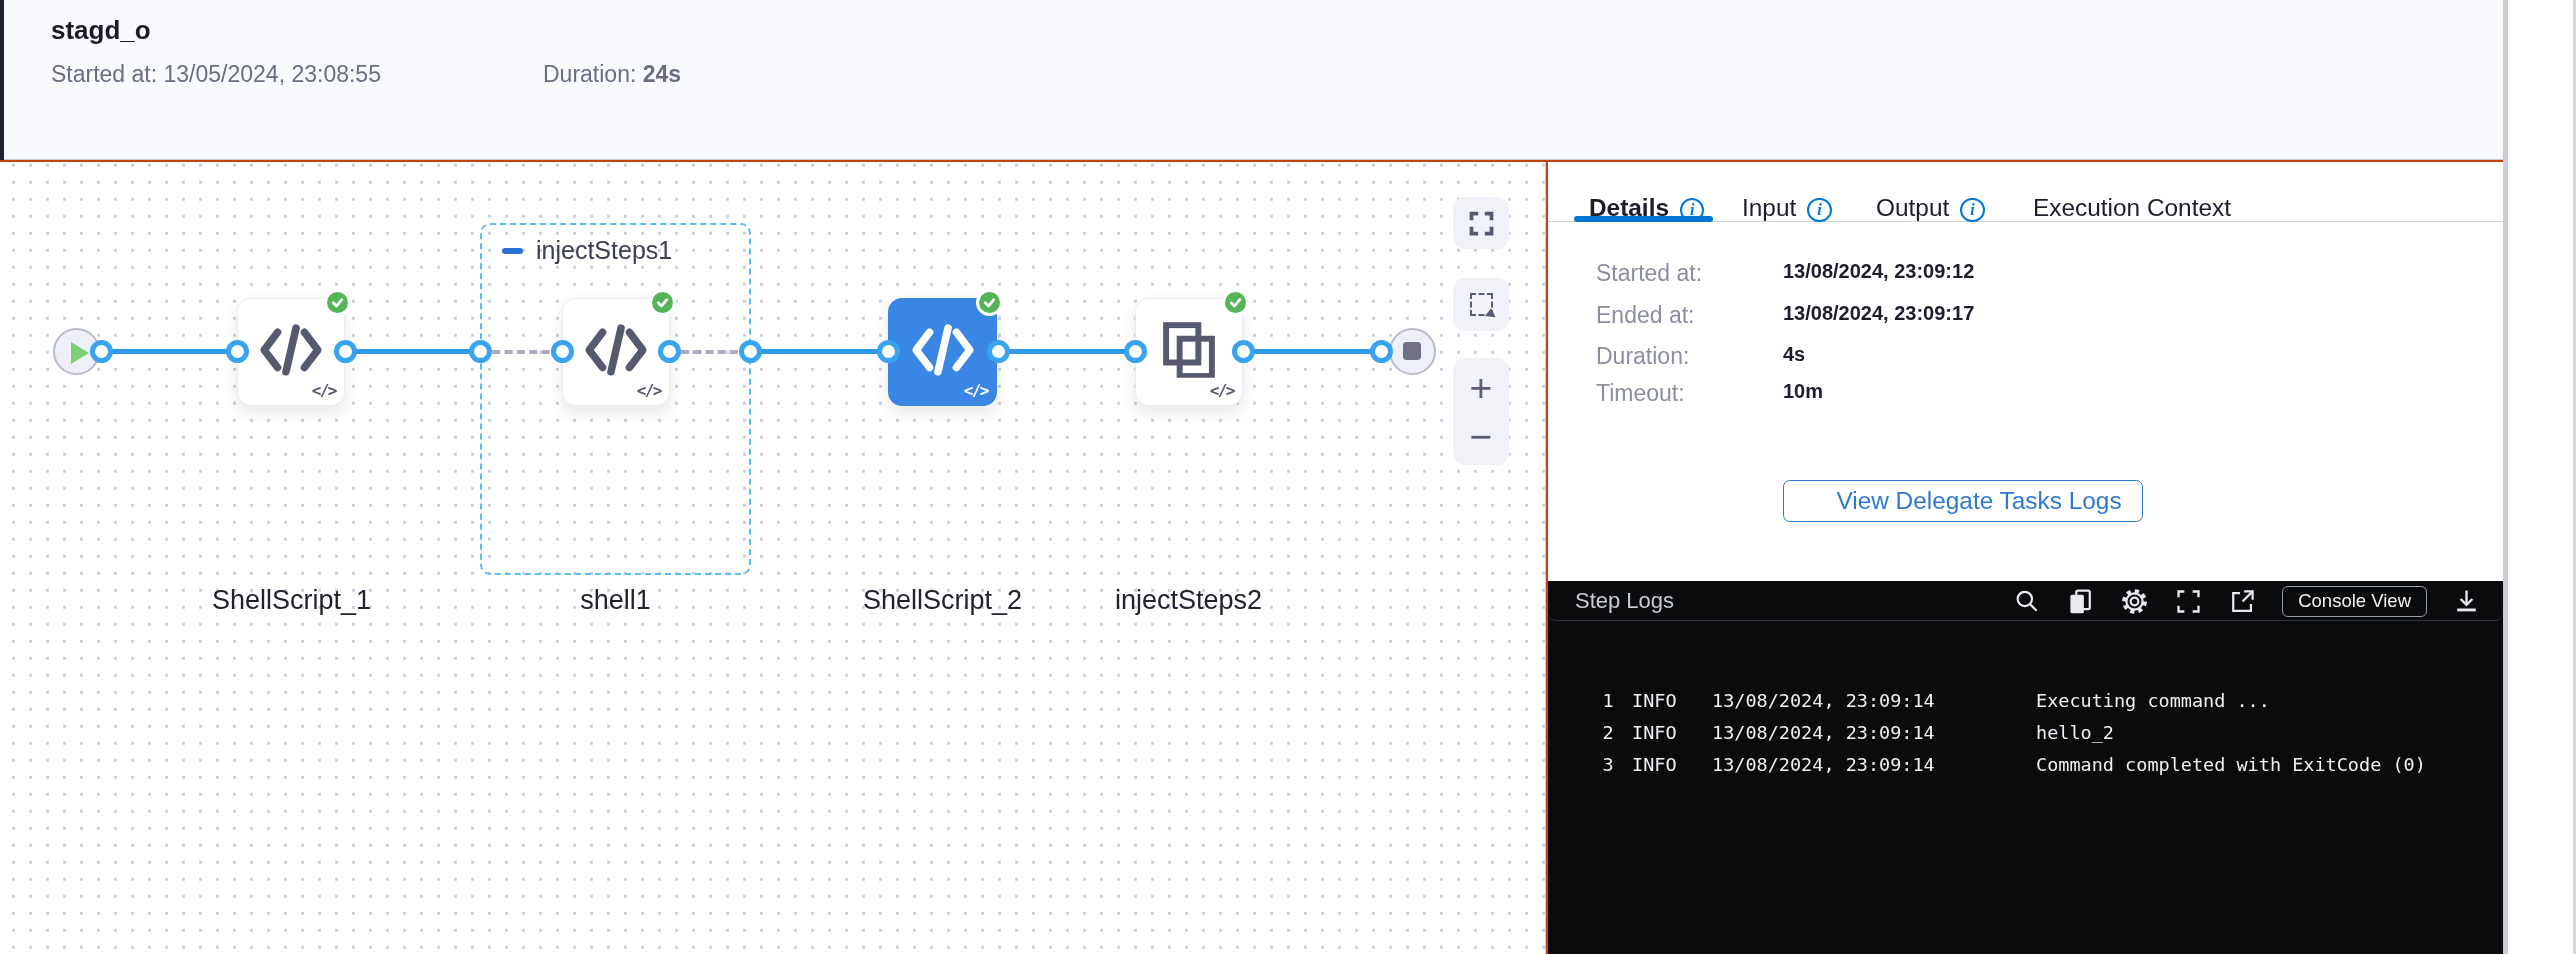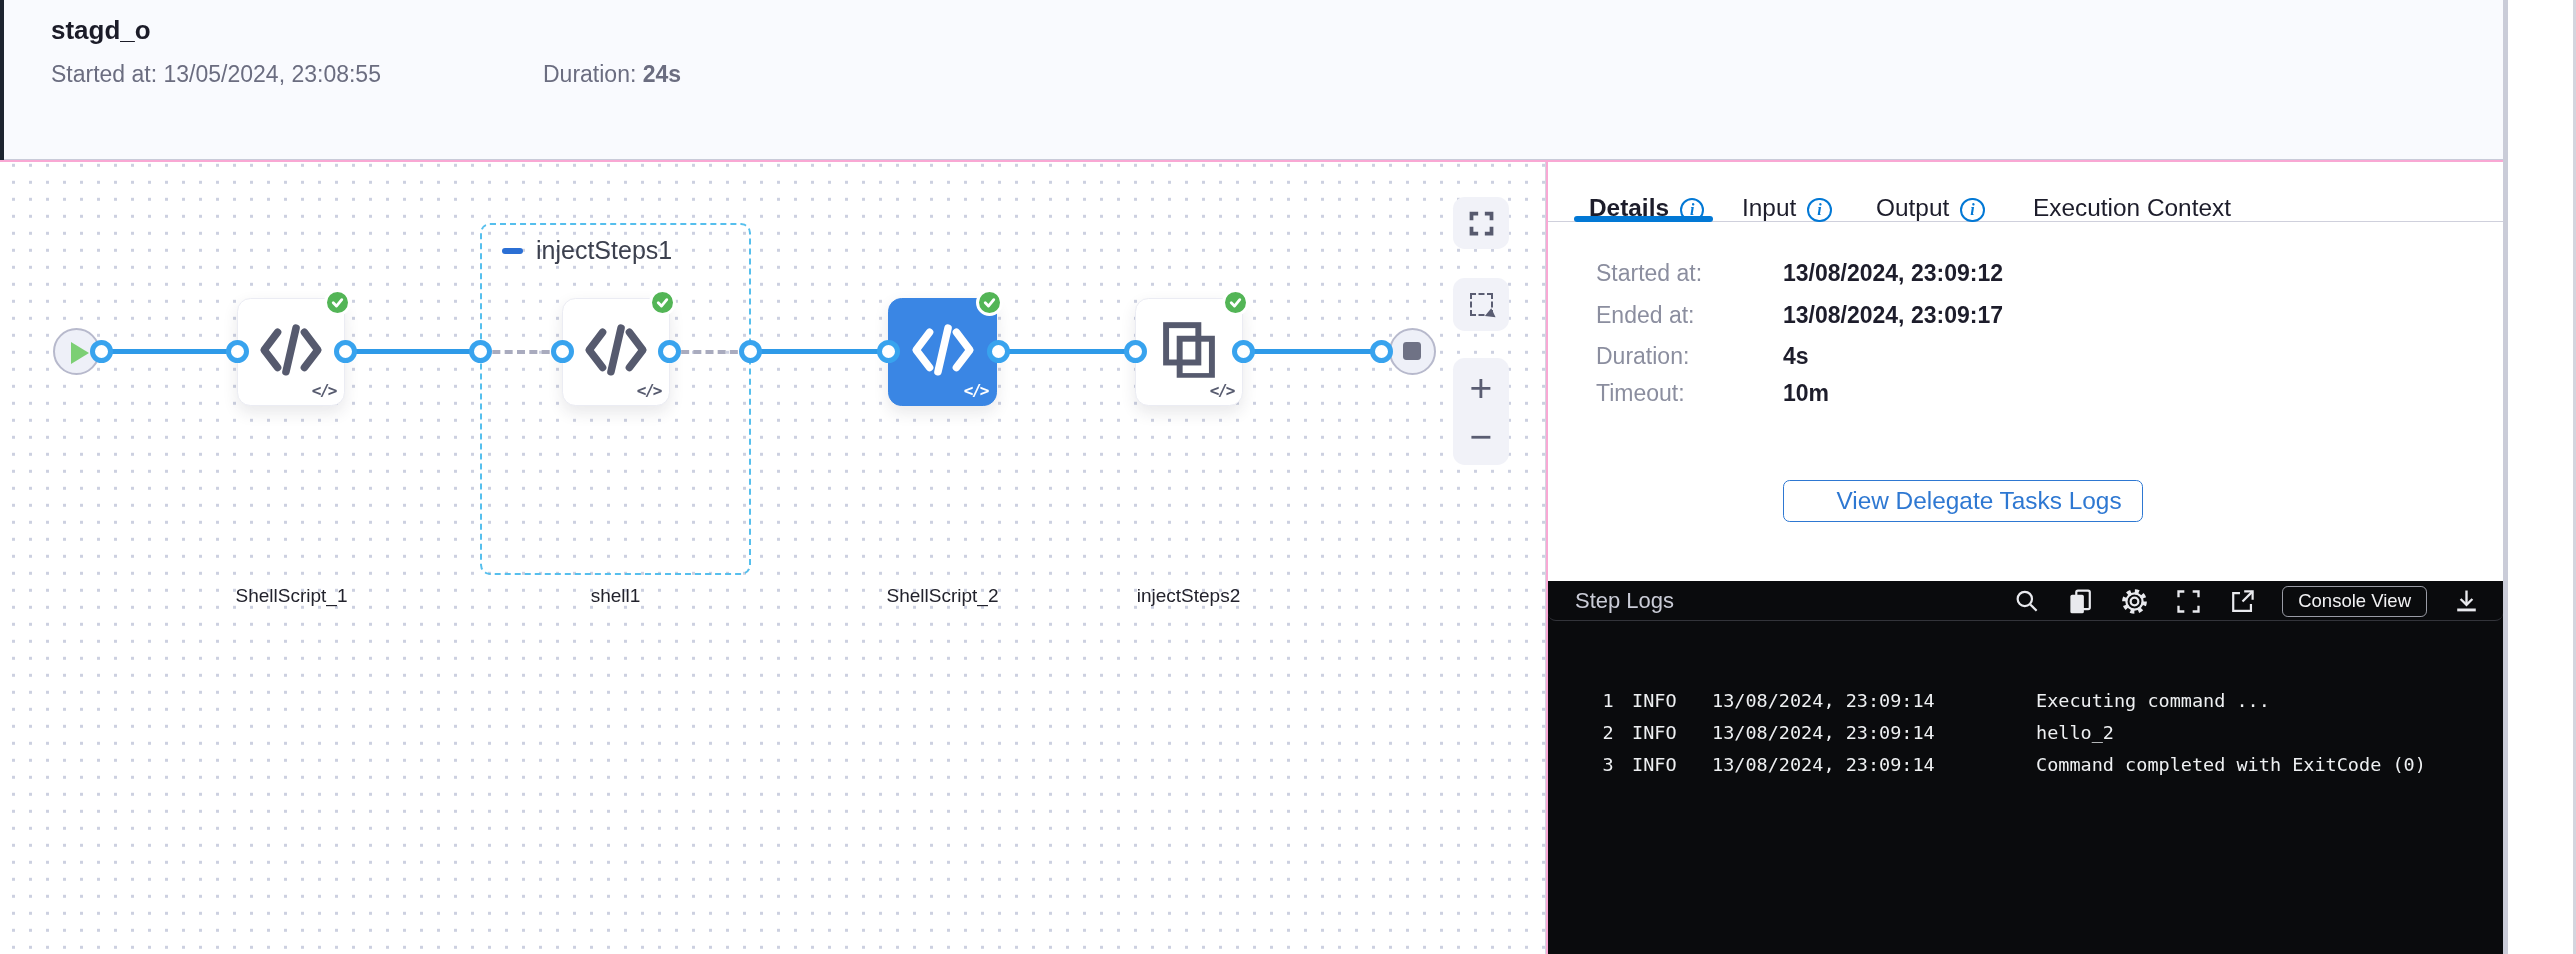--- a/index.html
+++ b/index.html
@@ -1,18 +1,18 @@
 <!DOCTYPE html>
 <html style="font-size:13.5px"><head>
 <meta charset="utf-8">
 <style>
   * { margin:0; padding:0; box-sizing:border-box; }
   html,body { width:2576px; height:955px; overflow:hidden; background:#fff;
     font-family:"Liberation Sans","DejaVu Sans",sans-serif; }
-  .app { position:relative; width:2576px; height:955px; background:#f9a8d4; }
+  .app { position:relative; width:2576px; height:955px; background:#c2410c; }
 
   
   .header { position:absolute; left:0; top:0; width:2503px; height:160px;
     background:#f9fafe; border-bottom:1.7px solid #c9cbd9; }
   .header-stripe { position:absolute; left:0; top:0; width:4.2px; height:160px; background:#1d2430; }
   .hdr-title { position:absolute; left:51px; top:15px; font-size:26px; font-weight:700; color:#1b1b28; }
   .hdr-meta { position:absolute; left:51px; top:61px; font-size:23px; color:#6b6d80; }
   .hdr-duration { position:absolute; left:543px; top:61px; font-size:23px; color:#6b6d80; }
 
   
@@ -37,21 +37,21 @@
     border:0.8px solid #ebecf3; border-radius:13.5px; z-index:2;
     box-shadow:0 6.7px 15px rgba(40,41,61,.10); }
   .stepnode.selected { background:#3a86e4; border-color:#3a86e4; }
   .node-ico { position:absolute; left:50%; top:50%; transform:translate(-50%,-54%); }
   .node-glyph { position:absolute; right:8.4px; bottom:5px; font-family:"DejaVu Sans Mono",monospace;
     font-size:16px; font-weight:700; color:#565a6e; letter-spacing:-1.7px; }
   .stepnode.selected .node-glyph { color:#fff; }
   .badge { position:absolute; right:-6.7px; top:-10px; width:27px; height:27px; background:#53b556;
     border:3.4px solid #fff; border-radius:50%; z-index:4; display:flex; align-items:center; justify-content:center; }
   .node-label { position:absolute; top:423px; width:219px; text-align:center;
-    font-size:19px; color:#22222c; z-index:2; }
+    font-size:27px; color:#22222c; z-index:2; }
 
   .group-box { position:absolute; left:480px; top:61px; width:271px; height:352px;
     border:2.5px dashed #56bfed; border-radius:10px; z-index:0; }
   .group-minus { position:absolute; left:20px; top:23px; width:21px; height:5.9px;
     background:#2b6fd4; border-radius:3.4px; cursor:pointer; }
   .group-title { position:absolute; left:54px; top:11px; font-size:25px; color:#3c404e; }
 
   .ctl-btn { position:absolute; left:1453px; width:56px; background:#f1f2f8; border-radius:11.8px;
     display:flex; align-items:center; justify-content:center; z-index:5; flex-direction:column; }
   .zoomtxt { font-size:39px; font-weight:300; color:#5a5d72; line-height:49px; }
@@ -67,21 +67,21 @@
     font-size:24.4px; color:#1d1d2b; cursor:pointer; }
   .tab.active { font-weight:700; }
   .tab-underline { position:absolute; left:26px; top:54px; width:139px; height:5.9px;
     background:#0278d5; border-radius:3.4px; }
   .info-ic { width:24.4px; height:24.4px; border:2.1px solid #0278d5; border-radius:50%;
     color:#0278d5; font-size:16px; font-weight:700; display:flex; align-items:center; justify-content:center;
     font-family:"Liberation Serif",serif; font-style:italic; }
 
   .drow { position:absolute; left:0; width:100%; height:30px; }
   .dlabel { position:absolute; left:48px; font-size:23px; font-weight:500; color:#8b8e9f; }
-  .dvalue { position:absolute; left:235px; font-size:23px; font-weight:700; color:#1d1d2b; }
+  .dvalue { position:absolute; left:235px; font-size:20px; font-weight:700; color:#1d1d2b; }
   .delegates-val { position:absolute; left:235px; width:690px; font-size:23px; font-weight:700;
     color:#1d1d2b; line-height:29px; }
   .dlink { color:#2e78d2; font-weight:500; cursor:pointer; }
   .vdl-btn { position:absolute; left:235px; top:318px; width:360px; height:42px; background:#fff;
     border:1.7px solid #2e78d2; border-radius:6.7px; color:#2e78d2; font-size:24.4px; font-weight:500;
     display:flex; align-items:center; justify-content:center; cursor:pointer;
     font-family:"Liberation Sans",sans-serif;padding-left:32px; }
 
   
   .logs { position:absolute; left:0; top:419px; width:100%; height:374px; background:#0a0b0d; }

